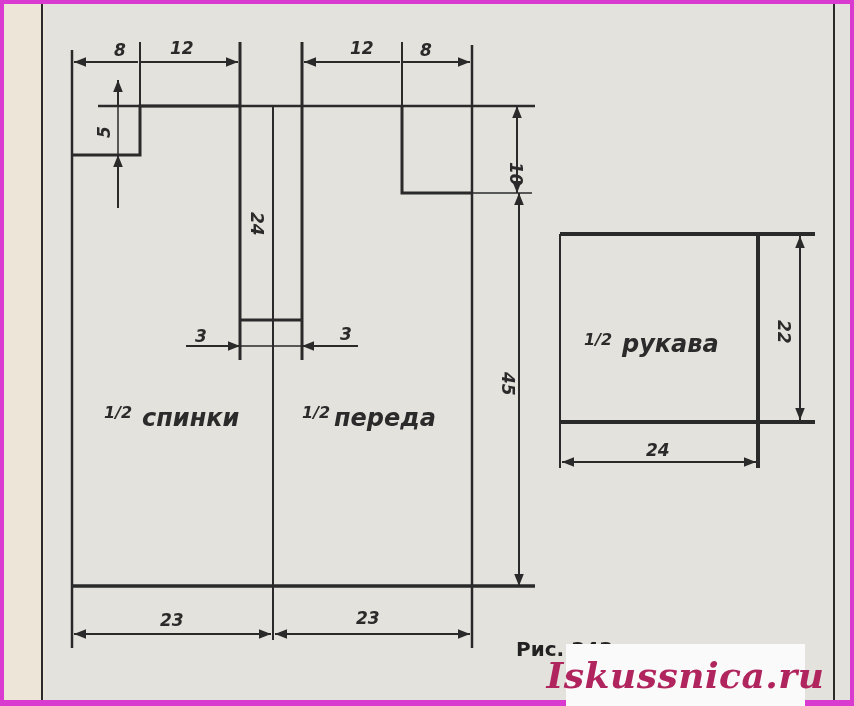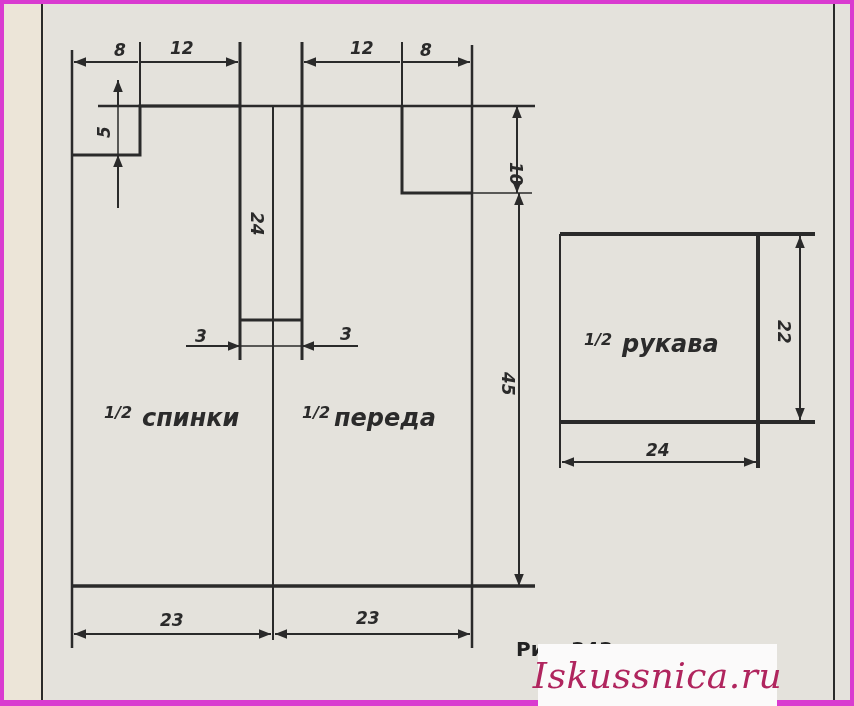--- a/index.html
+++ b/index.html
@@ -15,23 +15,23 @@
   .paper-left {
     position: absolute; left: 4px; top: 4px; width: 40px; height: 696px;
     background: #ece5d8;
   }
   svg { position: absolute; left: 0; top: 0; }
   .dim { font-family: "DejaVu Sans", sans-serif; font-weight: bold; font-style: italic; font-size: 17px; fill: #2a2a2a; }
   .lbl { font-family: "DejaVu Sans", sans-serif; font-weight: bold; font-style: italic; font-size: 24px; fill: #2b2b2b; }
   .frac { font-family: "DejaVu Sans", sans-serif; font-weight: bold; font-style: italic; font-size: 16px; fill: #2b2b2b; }
   .fig { font-family: "DejaVu Sans", sans-serif; font-weight: bold; font-size: 20px; fill: #222; }
   .watermark {
-    position: absolute; left: 538px; top: 644px; width: 239px; height: 62px;
+    position: absolute; left: 566px; top: 644px; width: 239px; height: 62px;
     background: #fbfafa;
-    display: flex; align-items: center; justify-content: center;
+    display: flex; align-items: center; justify-content: center; font-weight: bold;
   }
   .watermark span {
     font-family: "DejaVu Serif", serif; font-style: italic;
     font-size: 36px; color: #b0255e; letter-spacing: 0.5px;
   }
 </style>
 </head>
 <body>
 
 <div class="frame"></div>

